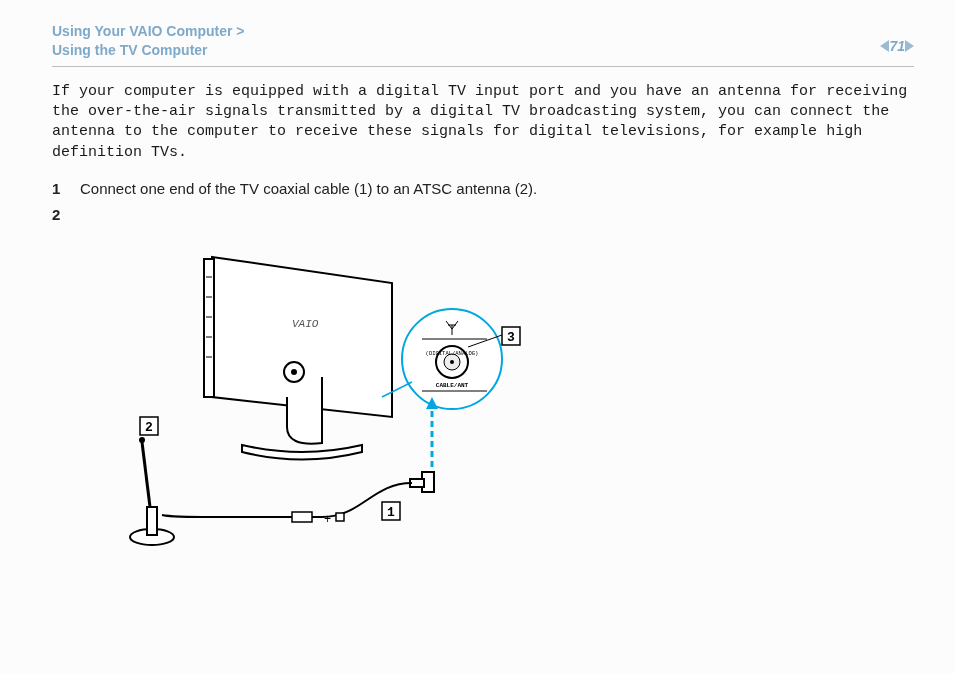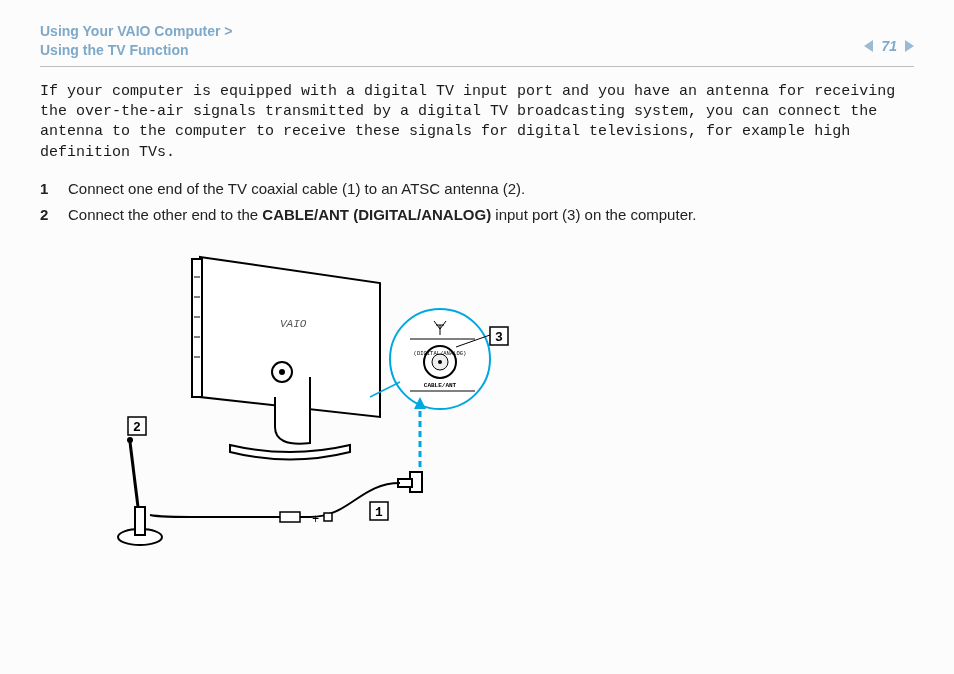--- a/index.html
+++ b/index.html
@@ -7,38 +7,38 @@
     padding: 0;
     width: 954px;
     height: 674px;
     background: #fcfcfc;
     font-family: Arial, Helvetica, sans-serif;
     color: #222;
   }
   .page {
     padding: 22px 40px 0 40px;
     box-sizing: border-box;
+    margin-left: 12px;
   }
   .header {
     display: flex;
     justify-content: space-between;
     align-items: flex-start;
     border-bottom: 1px solid #bfbfbf;
     padding-bottom: 6px;
   }
   .breadcrumb {
     color: #7fa9c9;
     font-weight: bold;
     font-size: 14px;
     line-height: 1.35;
   }
   .page-num {
     display: flex;
     align-items: center;
-    gap: 8px;
     color: #7fa9c9;
     font-style: italic;
     font-weight: bold;
     font-size: 14px;
     padding-top: 16px;
   }
   .tri {
     display: inline-block;
     width: 0; height: 0;
   }
@@ -87,42 +87,39 @@
     font-family: Liberation Mono, monospace;
   }
 </style>
 </head>
 <body>
 
 <div class="page">
   <div class="header">
     <div class="breadcrumb">
       <div>Using Your VAIO Computer &gt;</div>
-      <div>Using the TV Function</div>
+      <div>Using the TV Computer</div>
     </div>
     <div class="page-num">
       <span class="tri left"></span>
       <span>71</span>
       <span class="tri right"></span>
     </div>
   </div>
 
 
   <p class="body-text">If your computer is equipped with a digital TV input port and you have an antenna for receiving the over-the-air signals transmitted by a digital TV broadcasting system, you can connect the antenna to the computer to receive these signals for digital televisions, for example high definition TVs.</p>
 
   <ol class="steps">
     <li>
       <span class="num">1</span>
       <span>Connect one end of the TV coaxial cable (1) to an ATSC antenna (2).</span>
     </li>
     <li>
       <span class="num">2</span>
-      <span>
-        <span>Connect the other end to the </span><span class="bold">CABLE/ANT (DIGITAL/ANALOG)</span><span> input port (3) on the computer.</span>
-      </span>
     </li>
   </ol>
 
   <div class="figure">
     <svg width="450" height="320" viewBox="0 0 450 320">
 
       <g>
         <polygon points="120,10 300,36 300,170 120,150" fill="#ffffff" stroke="#000" stroke-width="2"></polygon>
 
         <rect x="112" y="12" width="10" height="138" fill="#fff" stroke="#000" stroke-width="2"></rect>

